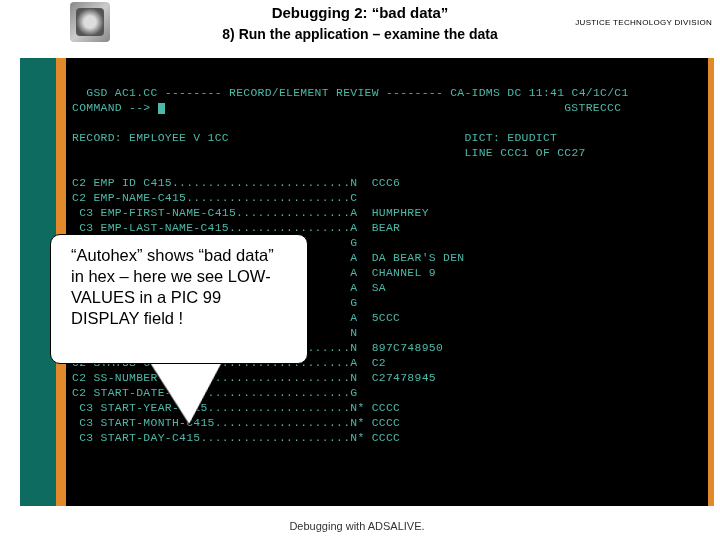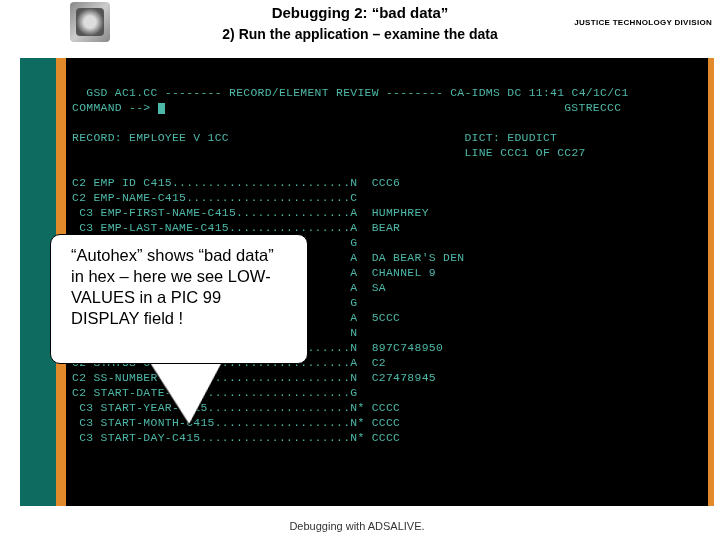--- a/index.html
+++ b/index.html
@@ -47,21 +47,21 @@
     top: 26px;
     text-align: center;
     font-weight: bold;
     font-size: 14px;
   }
   .division {
     position: absolute;
     right: 8px;
     top: 18px;
     font-size: 8px;
-    font-weight: bold;
+    font-weight: normal;
     letter-spacing: 0.3px;
   }
   .left-stripe {
     position: absolute;
     left: 0; top: 0;
     width: 66px; height: 540px;
     z-index: 5;
   }
   .left-stripe .white { position:absolute; left:0; top:0; width:20px; height:100%; background:#fff; }
   .left-stripe .teal  { position:absolute; left:20px; top:0; width:36px; height:100%; background:#0d6b5f; }
@@ -171,21 +171,21 @@
 </div>
 <div class="right-stripe">
   <div class="orange"></div>
     <div class="white"></div>
 </div>
 
 <div class="header-mask"></div>
 <div class="header" style="z-index:7;position:relative;">
   <div class="logo"></div>
   <div class="title1">Debugging 2: “bad data”</div>
-  <div class="title2">2) Run the application – examine the data</div>
+  <div class="title2">8) Run the application – examine the data</div>
   <div class="division">JUSTICE TECHNOLOGY DIVISION</div>
 </div>
 
 <div class="terminal">
   <span id="term-lines">GSD AC1.CC -------- RECORD/ELEMENT REVIEW -------- CA-IDMS DC 11:41 C4/1C/C1
 COMMAND --&gt; <span class="cursor"></span>                                                        GSTRECCC
 
 RECORD: EMPLOYEE V 1CC                                 DICT: EDUDICT
                                                        LINE CCC1 OF CC27
 

